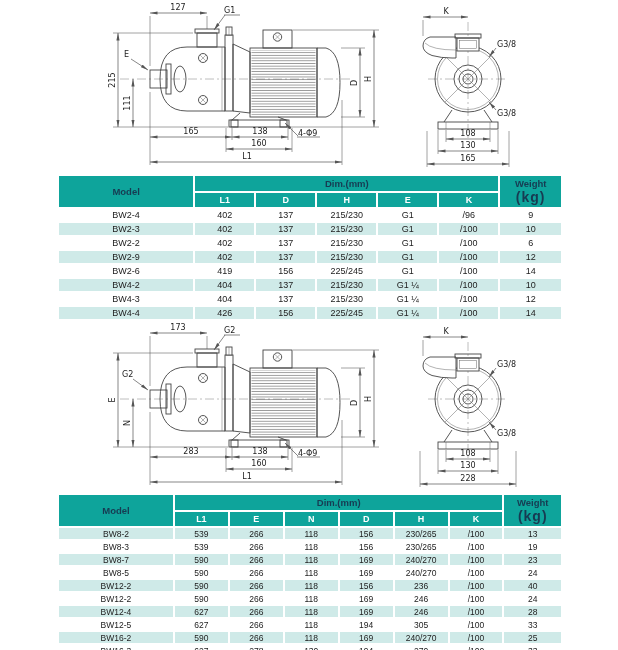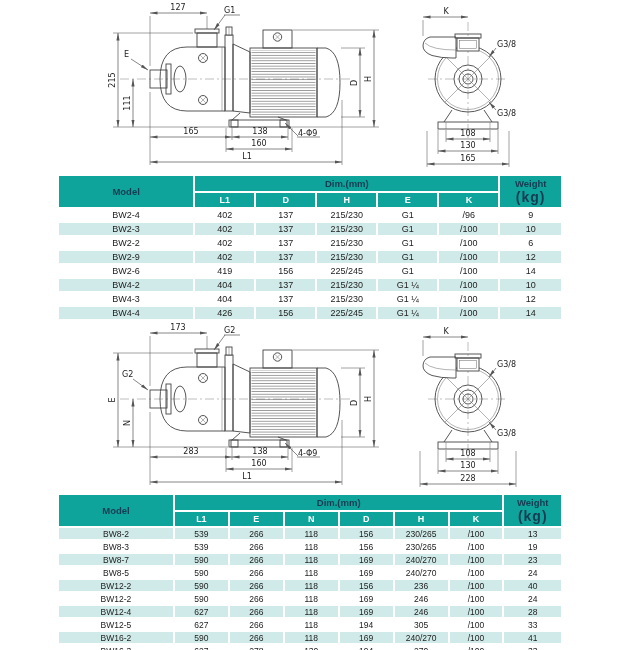--- a/index.html
+++ b/index.html
@@ -624,21 +624,21 @@
           <td>33</td>
         </tr>
         <tr>
           <td>BW16-2</td>
           <td>590</td>
           <td>266</td>
           <td>118</td>
           <td>169</td>
           <td>240/270</td>
           <td>/100</td>
-          <td>41</td>
+          <td>25</td>
         </tr>
         <tr>
           <td>BW16-3</td>
           <td>627</td>
           <td>278</td>
           <td>130</td>
           <td>194</td>
           <td>270</td>
           <td>/100</td>
           <td>33</td>

